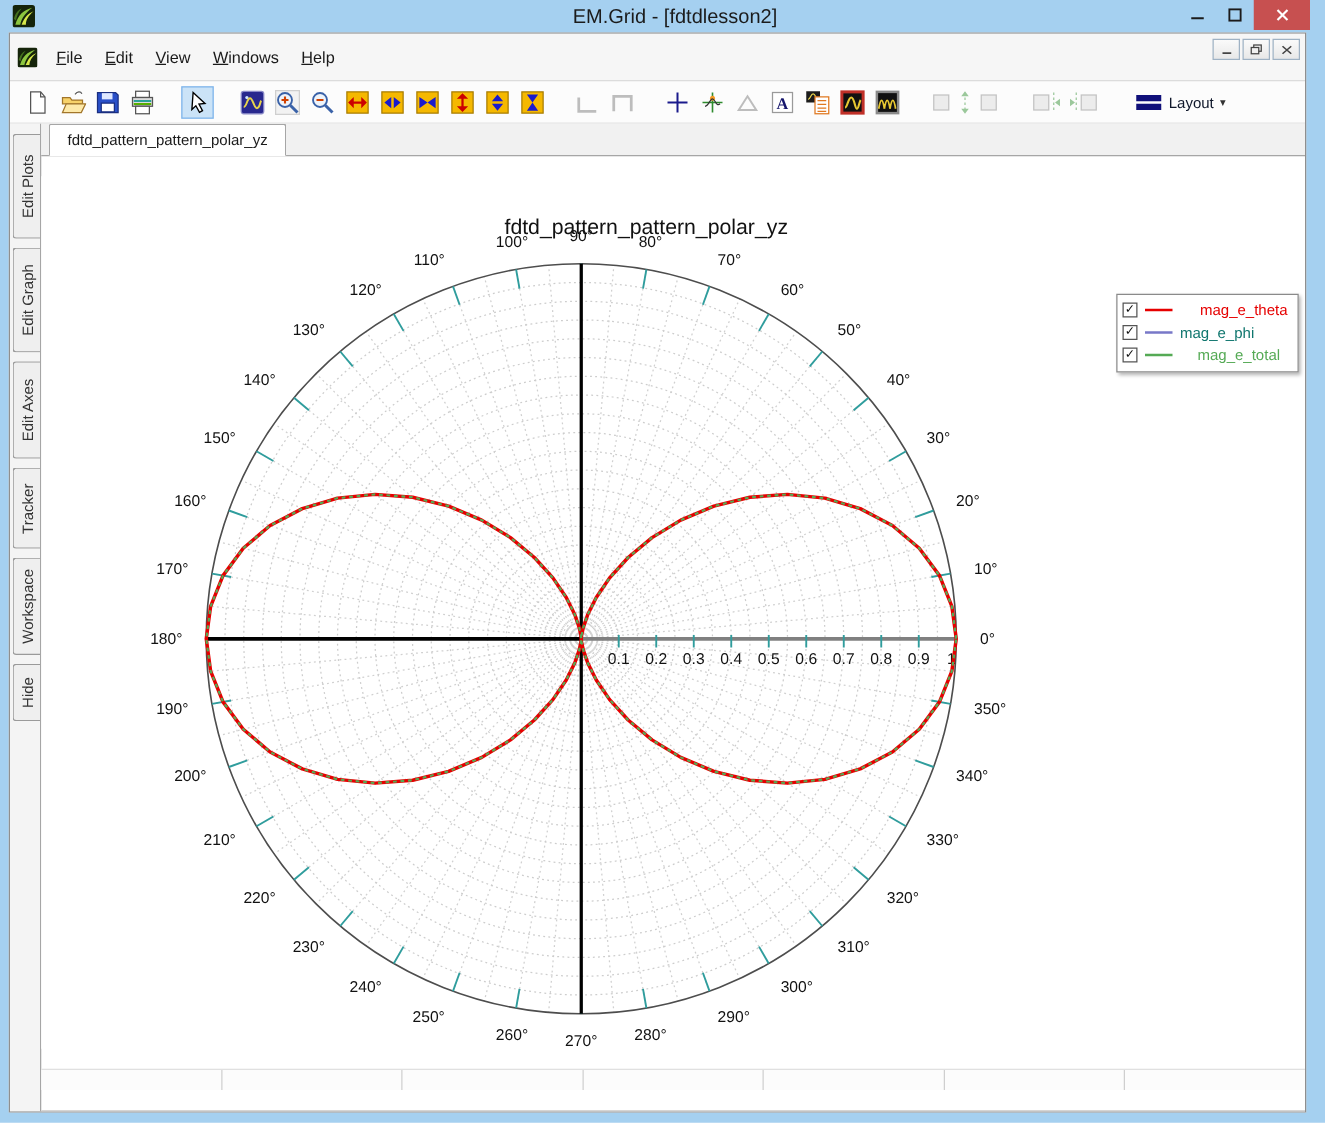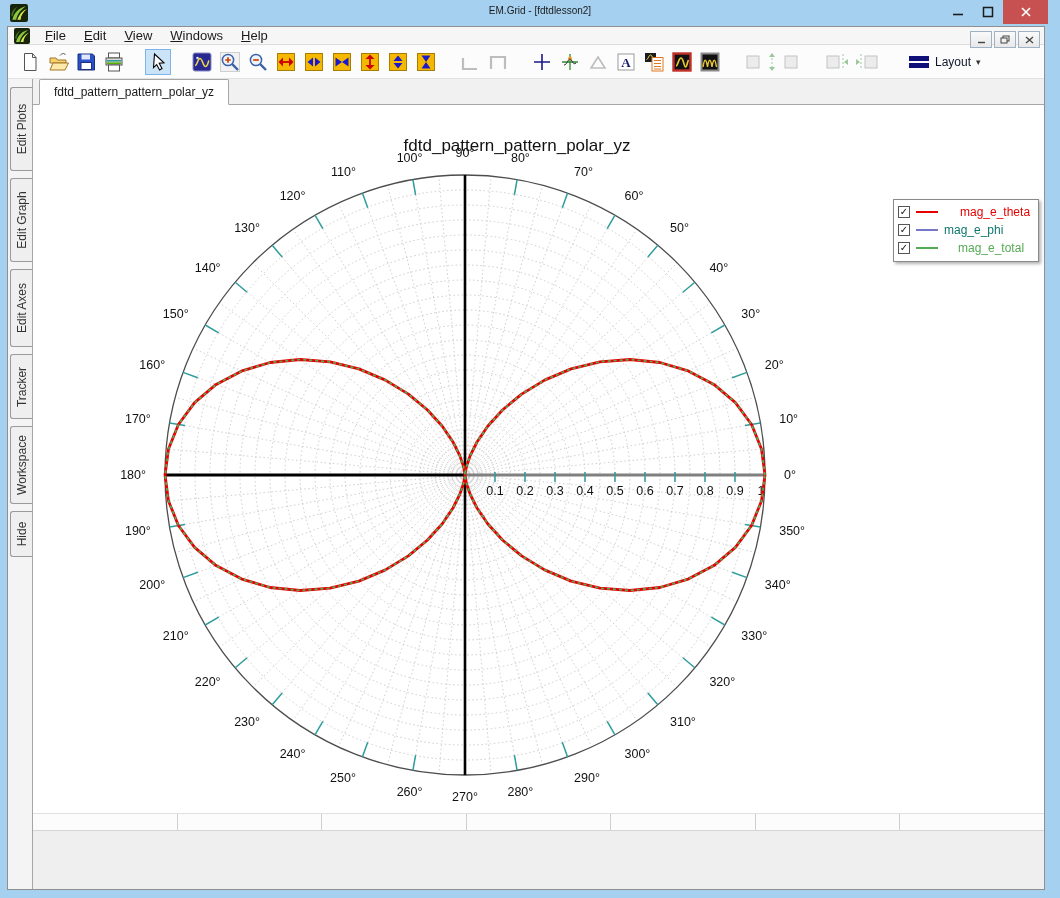--- a/index.html
+++ b/index.html
@@ -3,32 +3,32 @@
 <meta charset="utf-8">
 <style>
   * { box-sizing: border-box; margin: 0; padding: 0; }
   html,body { width:1060px; height:898px; overflow:hidden;
     font-family:"Liberation Sans", sans-serif; background:#a5d0f0; }
 
   
   .titlebar { position:absolute; left:0; top:0; width:1060px; height:26px; background:#a5d0f0; }
   .app-icon { position:absolute; left:10px; top:4px; width:18px; height:18px; }
   .title-text { position:absolute; left:50%; top:5px; transform:translateX(-50%);
-    font-size:10px; color:#1b1b1b; white-space:nowrap;padding-left:20px; }
+    font-size:16px; color:#1b1b1b; white-space:nowrap;padding-left:20px; }
   .win-controls { position:absolute; right:12px; top:0; height:24px; display:flex; }
   .win-btn { width:30px; height:24px; display:flex; align-items:center; justify-content:center;
     color:#1b1b1b; font-size:13px; cursor:default; }
   .win-btn.close { width:45px; background:#c75050; color:#fff; }
 
   
   .frame { position:absolute; left:7px; top:26px; width:1038px; height:864px;
     background:#fff; border:1px solid #8f8f8f; display:flex; flex-direction:column; }
 
   
-  .menubar { height:18px; background:#f6f6f6; border-bottom:1px solid #dcdcdc;
+  .menubar { height:38px; background:#f6f6f6; border-bottom:1px solid #dcdcdc;
     display:flex; align-items:center; position:relative; }
   .menubar .app-icon-sm { width:16px; height:16px; margin:0 6px 0 6px; }
   .menu-item { padding:4px 9px; font-size:13px; color:#1a1a1a; }
   .menu-item u { text-decoration:underline; }
   .mdi-controls { position:absolute; right:4px; top:4px; display:flex; gap:2px; }
   .mdi-btn { width:22px; height:17px; background:linear-gradient(#fafafa,#e8e8e8);
     border:1px solid #9fb2c4; display:flex; align-items:center; justify-content:center; }
 
   
   .toolbar { height:34px; background:#fcfcfc; border-bottom:1px solid #e2e2e2;
@@ -47,21 +47,21 @@
   .tb-caret { font-size:9px; color:#333; }
 
   
   .workarea { flex:1; display:flex; min-height:0; }
   .sidebar { width:25px; background:#f4f4f4; border-right:1px solid #a6a6a6; padding-top:8px; }
   .vtab { position:relative; width:22px; margin:0 0 7px 2px; background:#efefef;
     border:1px solid #9a9a9a; border-right:none; border-radius:3px 0 0 3px; }
   .vtab span { position:absolute; left:50%; top:50%; transform:translate(-50%,-50%) rotate(-90deg);
     white-space:nowrap; font-size:12px; color:#333; }
 
-  .content { flex:1; display:flex; flex-direction:column; min-width:0; }
+  .content { flex:1; display:flex; flex-direction:column; min-width:0;gap:16px; }
 
   
   .tabstrip { height:26px; background:#f1f1f1; border-bottom:1px solid #a6a6a6;
     display:flex; align-items:flex-end; padding-left:6px; }
   .tab.active { background:#fff; border:1px solid #a6a6a6; border-bottom:1px solid #fff;
     margin-bottom:-1px; padding:5px 14px; font-size:12px; color:#1a1a1a; border-radius:2px 2px 0 0; }
 
   
   .chart-region { position:relative; height:708px; background:#fff; overflow:hidden; }
   .legend-box { position:absolute; left:860px; top:94px; background:#fff;

